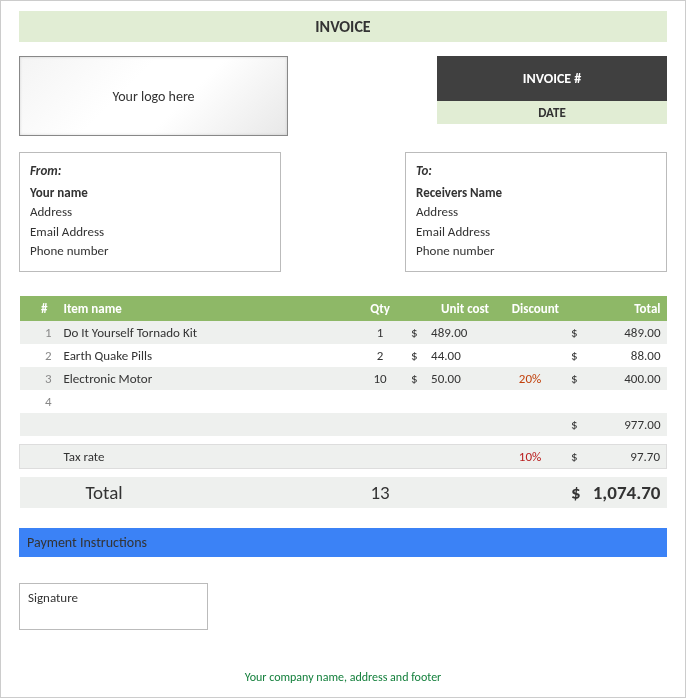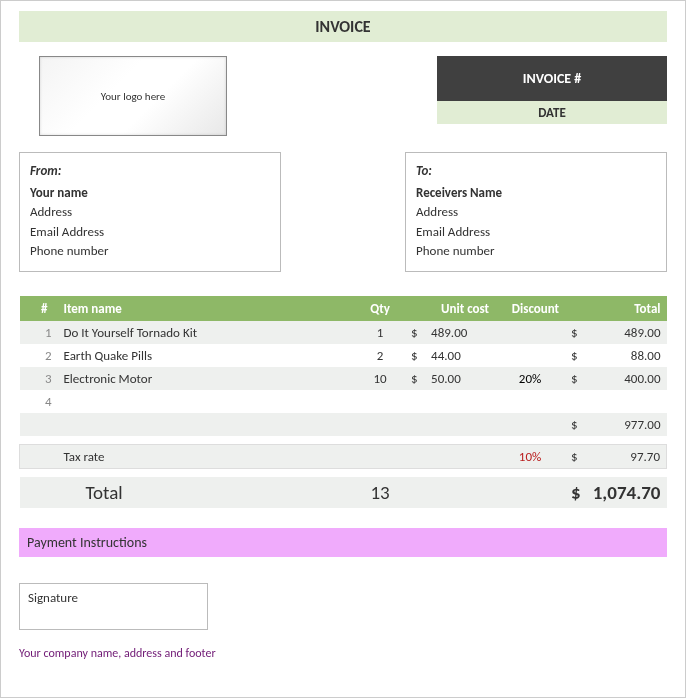--- a/index.html
+++ b/index.html
@@ -21,27 +21,26 @@
   .title-bar {
     background: #e1edd4;
     text-align: center;
     padding: 6px 0;
     font-weight: bold;
     font-size: 16px;
     margin-bottom: 14px;
   }
   .top-row { display: flex; justify-content: space-between; margin-bottom: 16px; }
   .logo-box {
-    width: 188px; height: 80px;
+    width: 269px; height: 80px;
     border: 1px solid #888;
     display: flex; align-items: center; justify-content: center;
-    font-size: 11px;
+    font-size: 14px;
     background: linear-gradient(135deg, #f4f4f4 0%, #fff 40%, #fff 60%, #e8e8e8 100%);
     box-shadow: inset 0 0 3px rgba(0,0,0,0.15);
-    margin-left: 20px;
   }
   .invoice-meta { width: 230px; }
   .inv-number {
     background: #404040;
     color: #fff;
     font-weight: bold;
     text-align: center;
     padding: 14px 0;
     font-size: 14px;
   }
@@ -69,48 +68,48 @@
   table.items thead th.num { width: 38px; text-align: right; padding-right: 10px; }
   table.items thead th.name { text-align: left; }
   table.items tbody td { padding: 4px 6px; }
   table.items tbody tr:nth-child(odd) { background: #eef0ee; }
   table.items tbody tr:nth-child(even) { background: #fff; }
   .col-num { width: 38px; text-align: right; color: #888; padding-right: 10px; }
   .col-name { text-align: left; }
   .col-qty  { width: 50px; text-align: center; }
   .col-cur  { width: 20px; text-align: left; }
   .col-cost { width: 70px; text-align: left; }
-  .col-disc { width: 70px; text-align: center; color: #000000; }
+  .col-disc { width: 70px; text-align: center; color: #c2410c; }
   .col-tcur { width: 18px; text-align: left; }
   .col-tot  { width: 65px; text-align: right; }
   .subtotal-row td { padding: 6px 6px; }
   .tax-row { background: #fff; border: 1px solid #ddd; margin-top: 37px; }
   .tax-row td { padding: 7px 6px; }
   .spacer-row td { padding: 6px 0; }
   .grand-row { background: #eef0ee; }
   .grand-row td { padding: 12px 6px; font-size: 19px; font-weight: bold; }
   .grand-row .lbl { padding-left: 28px; font-weight: normal; font-size: 19px; }
   .payment {
-    background: #f0abfc;
+    background: #3b82f6;
     padding: 6px 8px;
     margin-top: 20px;
     font-size: 14px;
   }
   .sig-box {
     border: 1px solid #bbb;
     width: 189px;
     padding: 6px 8px 24px 8px;
     margin-top: 26px;
     font-size: 13px;
   }
   .footer {
-    text-align: left;
-    color: #701a75;
+    text-align: center;
+    color: #15803d;
     font-size: 12px;
-    margin-top: 16px;
+    margin-top: 40px;
   }
 </style>
 </head>
 <body>
 
 <div class="page">
 
   <div class="title-bar">INVOICE</div>
 
   <div class="top-row">

